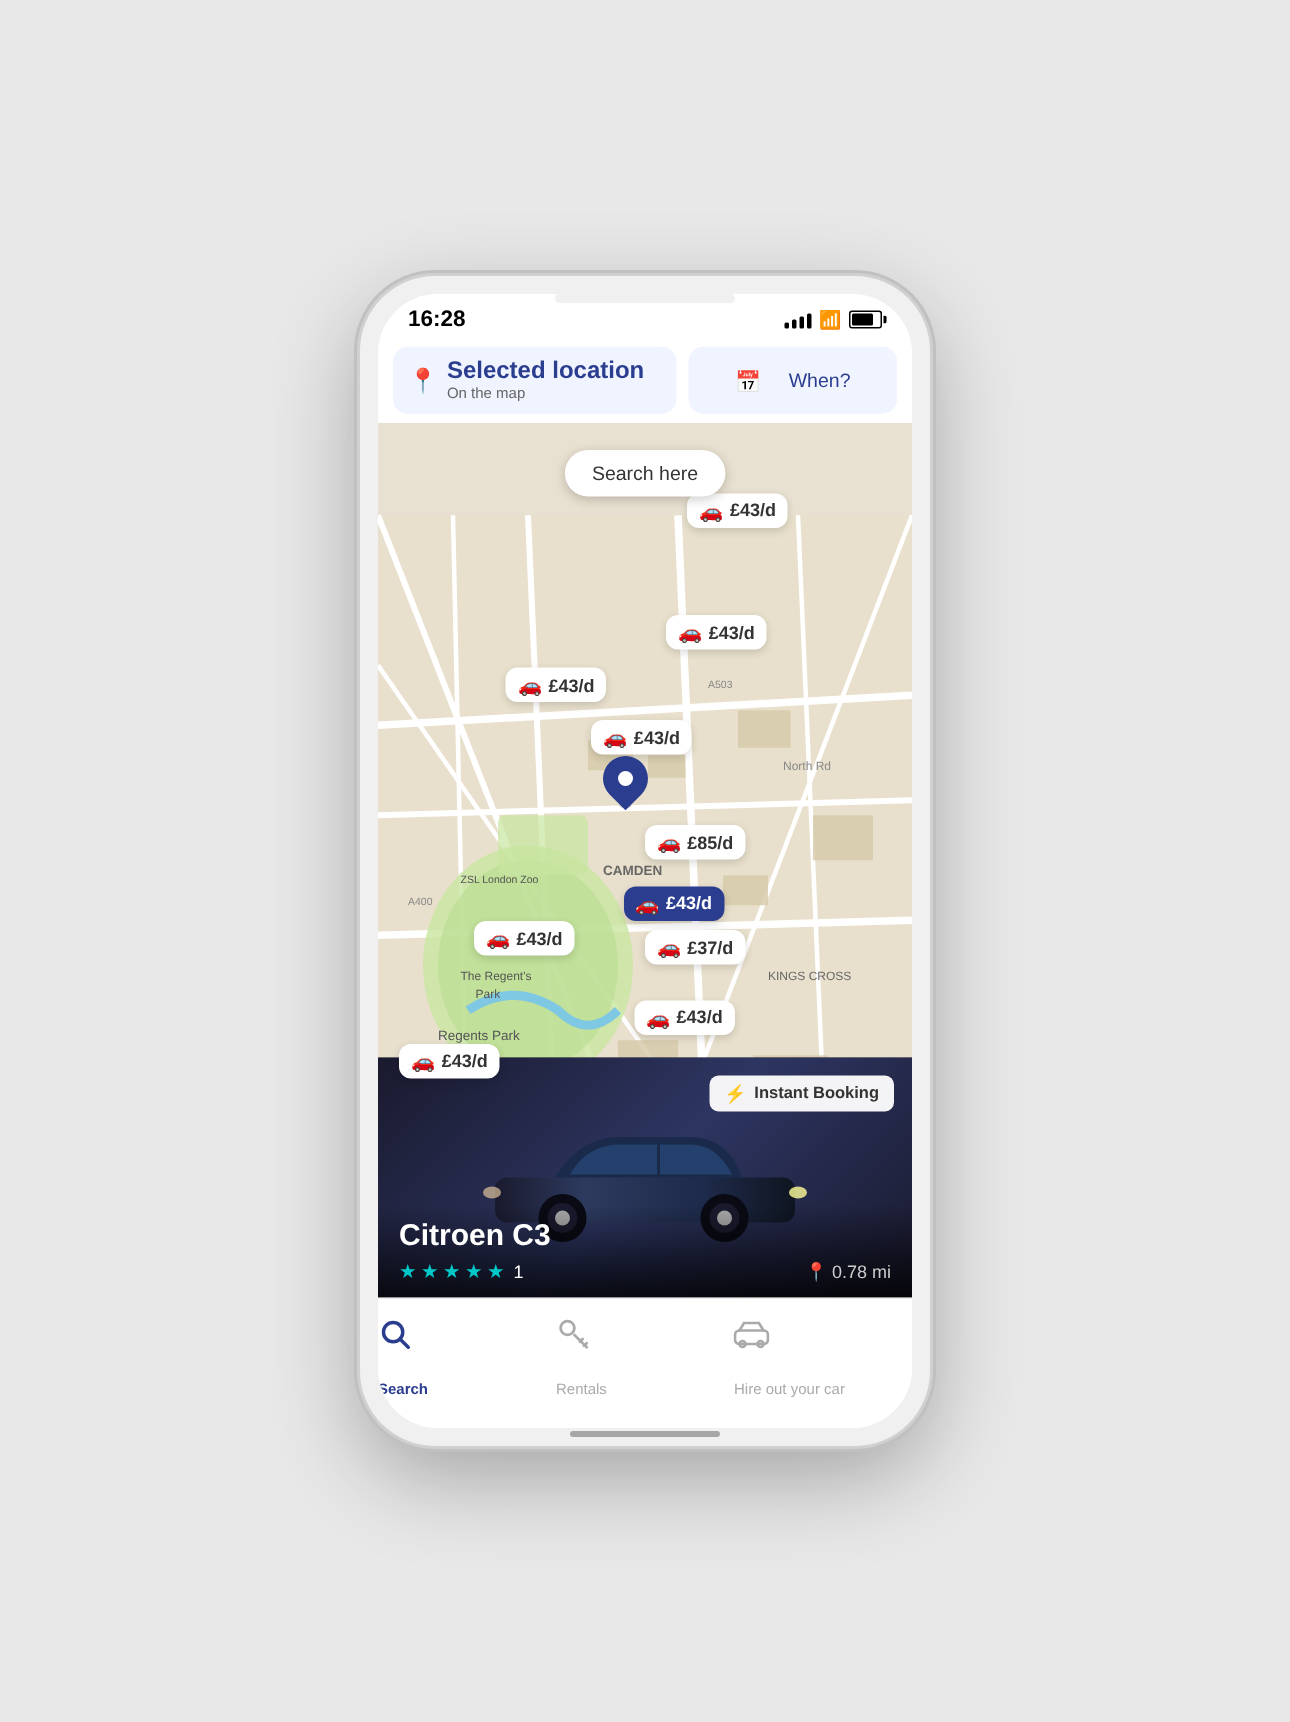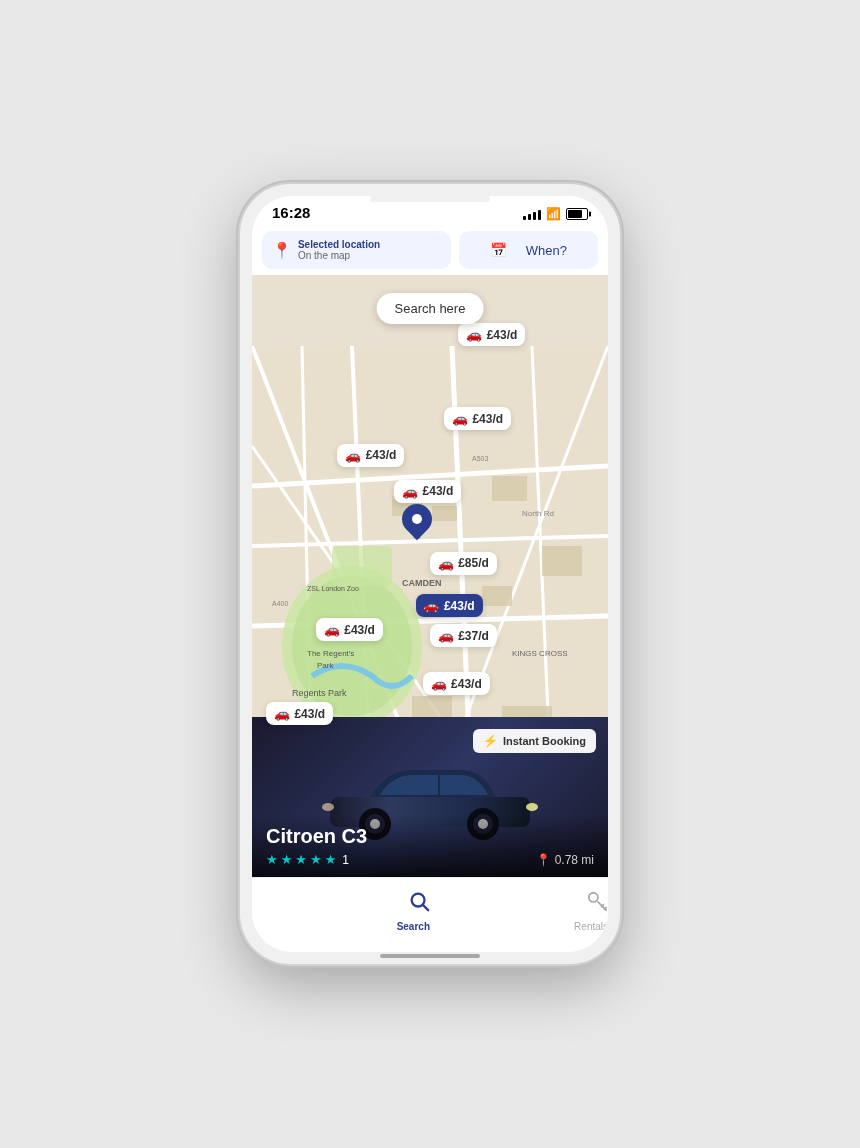--- a/index.html
+++ b/index.html
@@ -26,21 +26,21 @@
       background: #fff;
       border-radius: 40px;
       overflow: hidden;
       display: flex;
       flex-direction: column;
     }
     
     .status-bar {
       display: flex;
       justify-content: space-between;
-      align-items: flex-end;
+      align-items: center;
       padding: 8px 20px 4px;
       background: #fff;
       flex-shrink: 0;
     }
     .status-time {
       font-size: 15px;
       font-weight: 600;
       color: #000;
     }
     .status-icons {
@@ -124,21 +124,21 @@
     .location-icon {
       color: #2a3d8f;
       font-size: 16px;
     }
     .location-text-wrap {
       display: flex;
       flex-direction: column;
       align-items: flex-start;
     }
     .location-title {
-      font-size: 10px;
+      font-size: 16px;
       font-weight: 600;
       color: #2a3d8f;
     }
     .location-sub {
       font-size: 10px;
       color: #666;
     }
     .when-btn {
       flex: 0.7;
       display: flex;
@@ -339,22 +339,22 @@
       display: flex;
       background: #fff;
       border-top: 1px solid #eee;
       padding: 8px 0 16px;
       flex-shrink: 0;
     }
     .nav-item {
       flex: 1;
       display: flex;
       flex-direction: column;
-      align-items: flex-end;
-      gap: 3px;
+      align-items: flex-start;
+      gap: 15px;
       cursor: pointer;
       padding: 4px 0;
     }
     .nav-icon {
       font-size: 22px;
       color: #aaa;
     }
     .nav-icon.active {
       color: #2a3d8f;
     }
@@ -594,17 +594,28 @@
         <span class="nav-icon">
           <svg width="22" height="22" viewBox="0 0 24 24" fill="none" stroke="#aaa" stroke-width="2" stroke-linecap="round">
             <circle cx="8" cy="8" r="5"></circle>
             <line x1="13" y1="13" x2="22" y2="22"></line>
             <line x1="17" y1="18" x2="19" y2="16"></line>
             <line x1="20" y1="21" x2="22" y2="19"></line>
           </svg>
         </span>
         <span class="nav-label">Rentals</span>
       </div>
+      <div class="nav-item">
+        <span class="nav-icon">
+          <svg width="24" height="22" viewBox="0 0 24 18" fill="none" stroke="#aaa" stroke-width="1.8" stroke-linecap="round">
+            <rect x="1" y="7" width="22" height="9" rx="3"></rect>
+            <path d="M4 7 L7 2 L17 2 L20 7"></path>
+            <circle cx="6" cy="16" r="2"></circle>
+            <circle cx="18" cy="16" r="2"></circle>
+          </svg>
+        </span>
+        <span class="nav-label">Hire out your car</span>
+      </div>
     </div>
 
   </div>
   <div class="home-indicator"></div>
 </div>
 
 </body></html>

